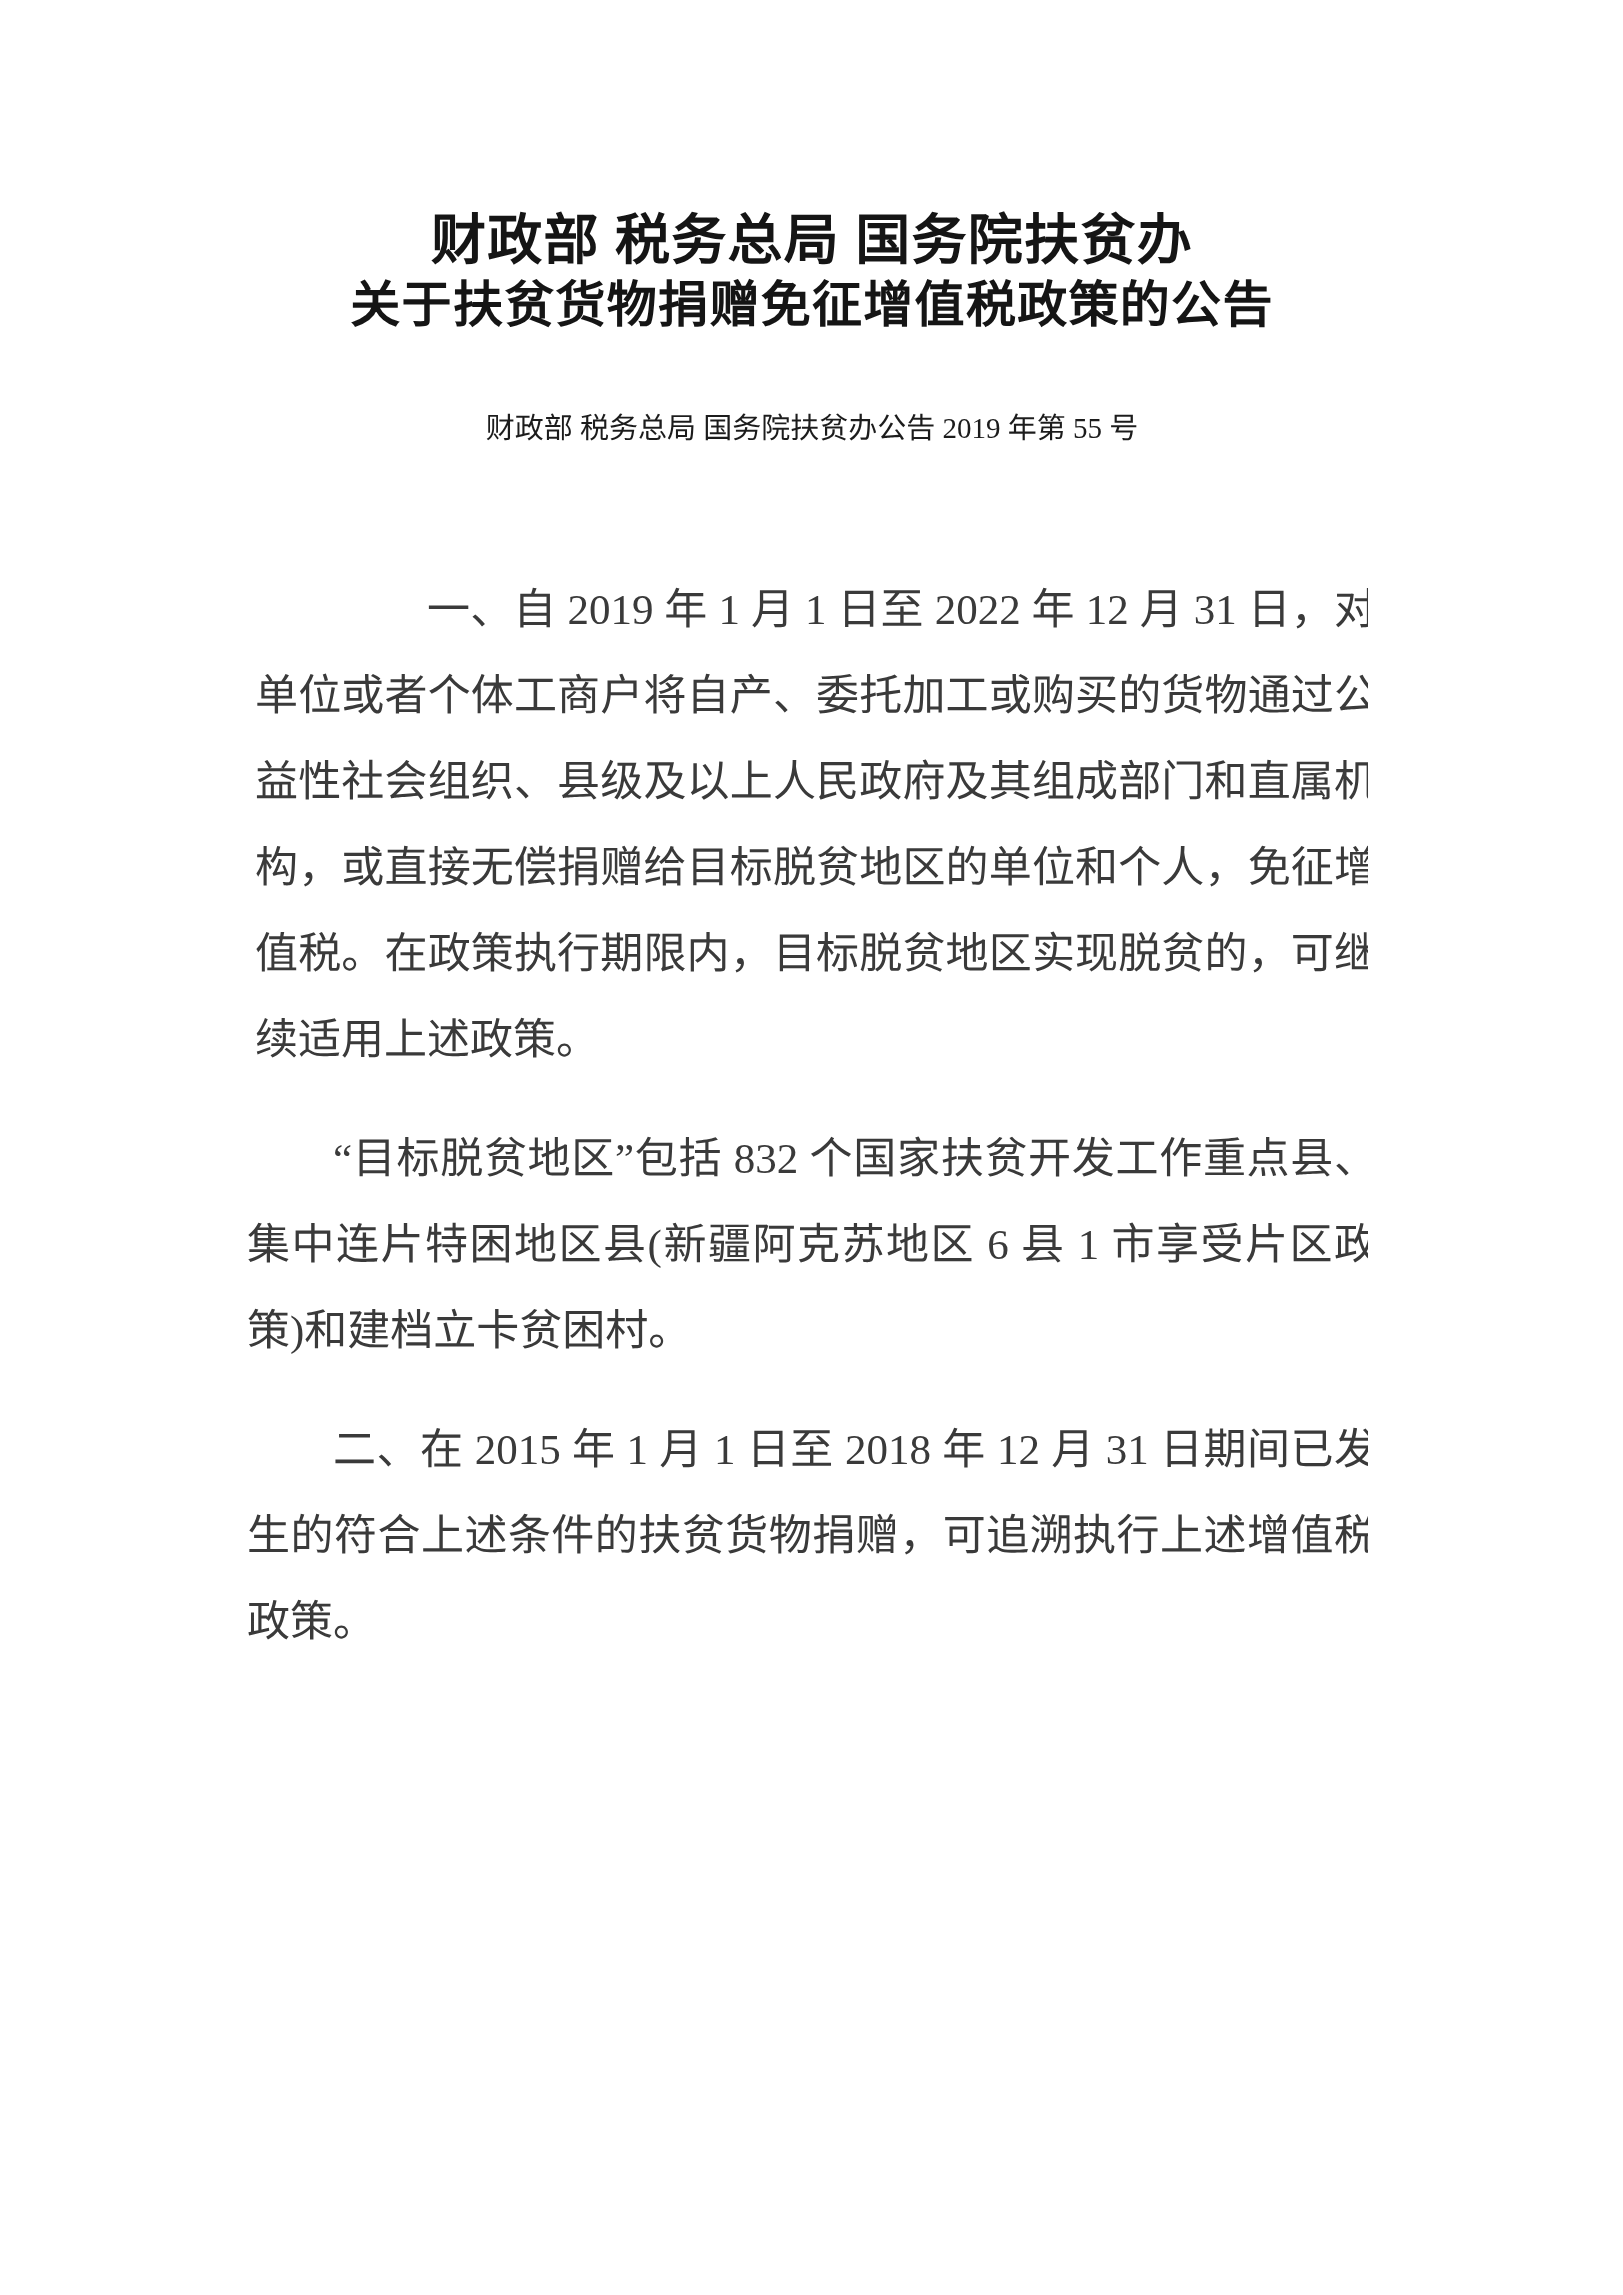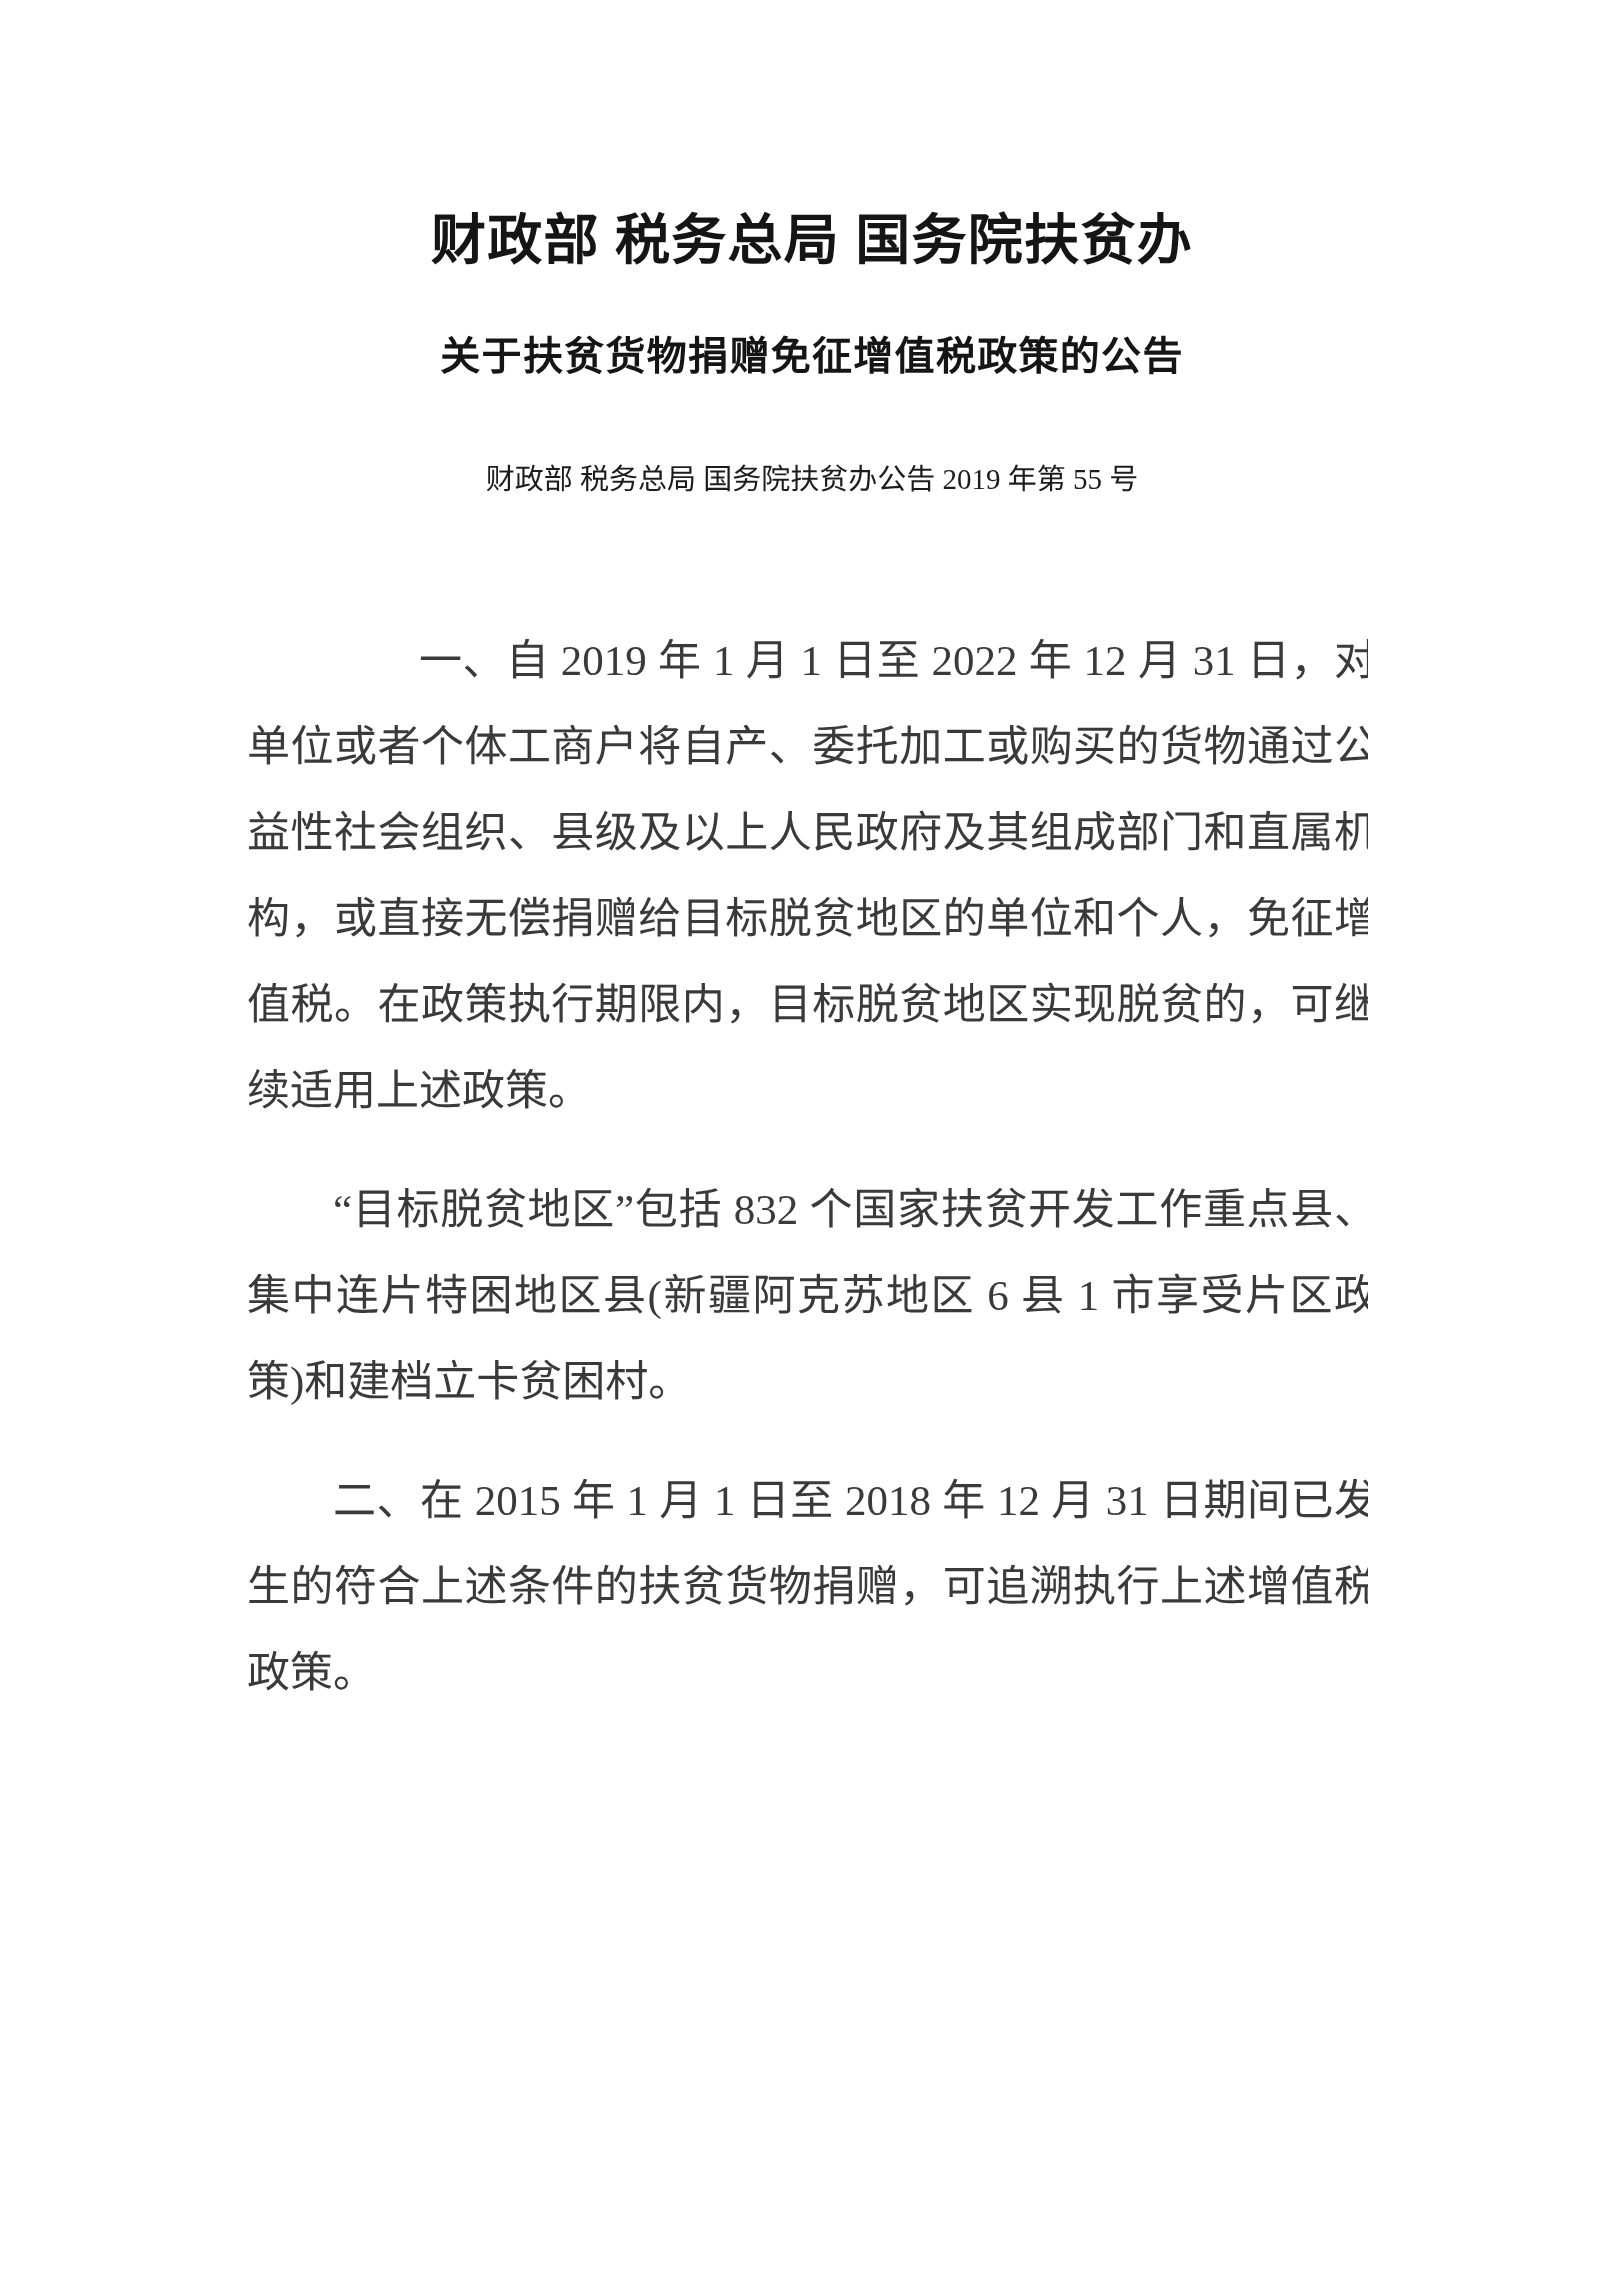--- a/index.html
+++ b/index.html
@@ -31,22 +31,21 @@
     margin-top: 208px;
     font-size: 55px;
     line-height: 65px;
     font-weight: 700;
     text-align: center;
     color: var(--title-color);
     letter-spacing: 1.3px;
     white-space: nowrap;
   }
   .title2 {
-    margin-top: 51px;
-    font-size: 40px;
+    font-size: 50px;
     line-height: 65px;
     font-weight: 700;
     text-align: center;
     color: var(--title-color);
     letter-spacing: 1.3px;
     white-space: nowrap;
   }
   .docnum {
     margin-top: 63px;
     font-size: 29px;
@@ -58,21 +57,21 @@
   }
   .body-text {
     margin-top: 111px;
     font-size: 43px;
     line-height: 86px;
     color: var(--body-color);
     text-align: justify;
     text-justify: inter-ideograph;
   }
   .para { text-indent: 2em; }
-  .para.indent-4 { text-indent: 4em; }
+  .para.indent-4 { text-indent: 4em; margin-left: 8px; }
   .para + .para { margin-top: 33px; }
 </style>
 </head>
 <body>
 
 <div class="page">
   <div class="content">
     <h1 class="title1">财政部 税务总局 国务院扶贫办</h1>
     <h1 class="title2">关于扶贫货物捐赠免征增值税政策的公告</h1>
     <div class="docnum">财政部 税务总局 国务院扶贫办公告 2019 年第 55 号</div>

